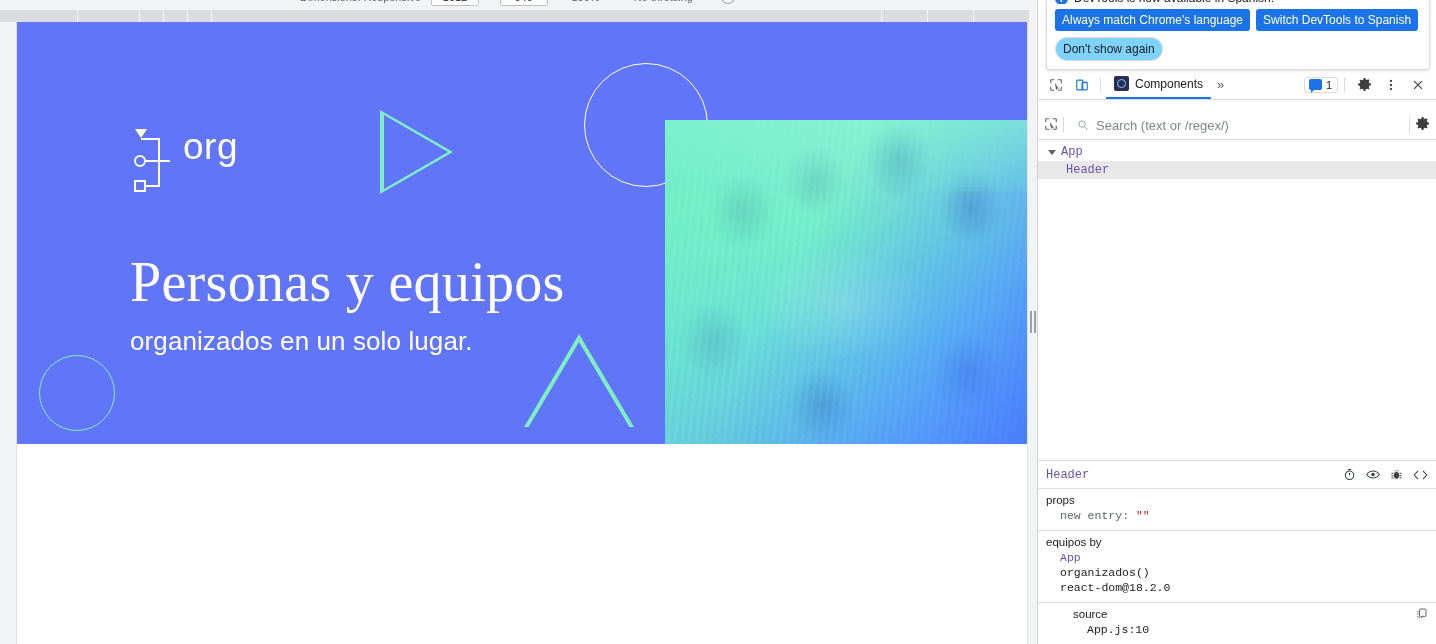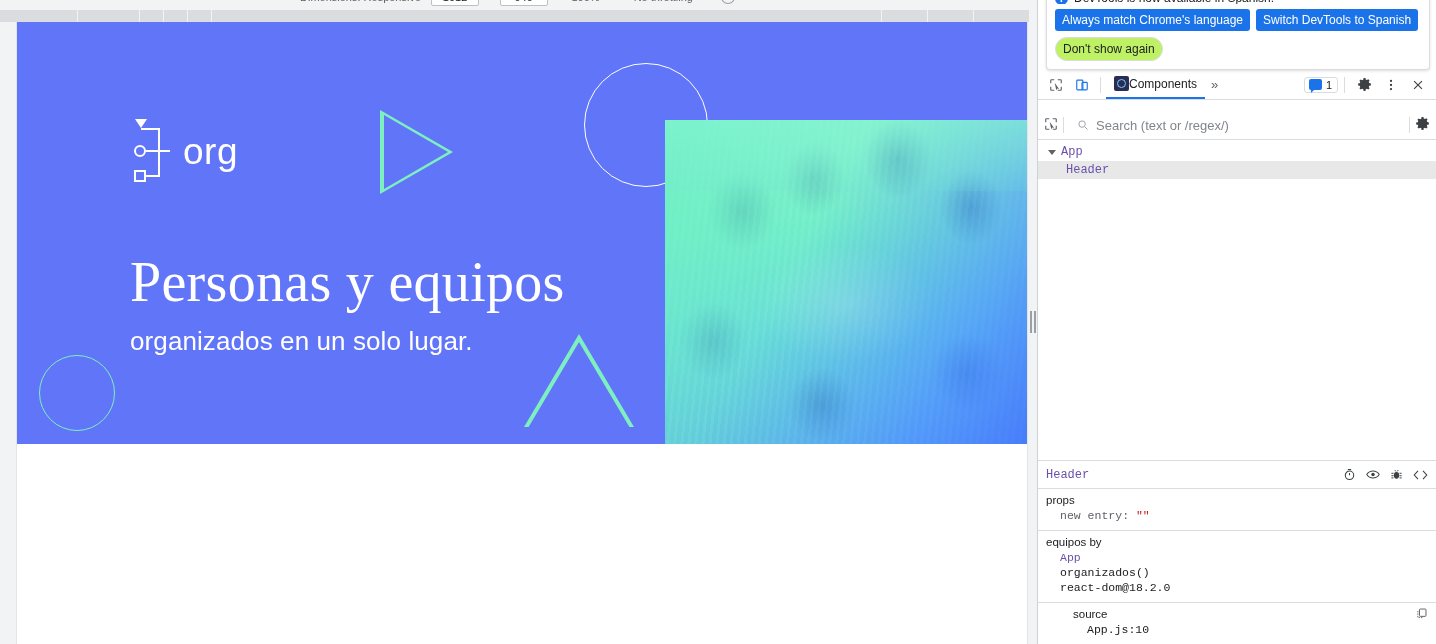--- a/index.html
+++ b/index.html
@@ -67,21 +67,21 @@
 
   
   .hero {
     position: relative;
     width: 1012px; height: 422px;
     background: #6175f8;
     overflow: hidden;
   }
 
   
-  .logo { position: absolute; left: 112px; top: 94px; display: flex; align-items: center; }
+  .logo { position: absolute; left: 112px; top: 104px; display: flex; }
   .logo-mark { position: relative; width: 48px; height: 72px; }
   .logo-mark .tri {
     position: absolute; left: 6px; top: 3px;
     width: 0; height: 0;
     border-left: 6px solid transparent;
     border-right: 6px solid transparent;
     border-top: 9px solid #fff;
   }
   .logo-mark .cir {
     position: absolute; left: 5px; top: 29px;
@@ -229,42 +229,42 @@
   .lang-head .lang-msg { font-size: 12px; color: #202124; white-space: nowrap; }
   .lang-btns { display: flex; align-items: center; gap: 6px; margin-top: 5px; }
   .btn-blue {
     background: #1a73e8; color: #fff;
     border: none; border-radius: 3px;
     font-family: "Liberation Sans", sans-serif;
     font-size: 12px; font-weight: 400;
     padding: 4px 7px; cursor: pointer; white-space: nowrap;
   }
   .btn-ghost {
-    background: #bef264; color: #202124;
+    background: #7dd3fc; color: #202124;
     border: 1px solid #dadce0; border-radius: 12px;
     font-family: "Liberation Sans", sans-serif;
     font-size: 12px; padding: 4px 7px; cursor: pointer; white-space: nowrap;
   }
   .lang-second { margin-top: 6px; }
 
   
   .dt-tabbar {
     display: flex; align-items: center;
     height: 30px; padding: 0 5px;
     border-bottom: 1px solid #dadce0;
     background: #fff; flex: none;
   }
   .dt-tabbar .icon-btn {
     width: 26px; height: 24px;
     display: flex; align-items: center; justify-content: center;
     cursor: pointer; color: #5f6368;
   }
   .dt-divider { width: 1px; height: 16px; background: #dadce0; margin: 0 5px; }
   .dt-tab {
-    display: flex; align-items: center; 
+    display: flex; align-items: center; gap: 6px;
     height: 29px; padding: 0 8px;
     border-bottom: 2px solid #1a73e8;
     cursor: pointer; font-size: 12px; color: #202124;
   }
   .react-icon {
     width: 15px; height: 15px; border-radius: 2px;
     background: #2d2b55;
     display: flex; align-items: center; justify-content: center; flex: none;
   }
   .react-icon i {

